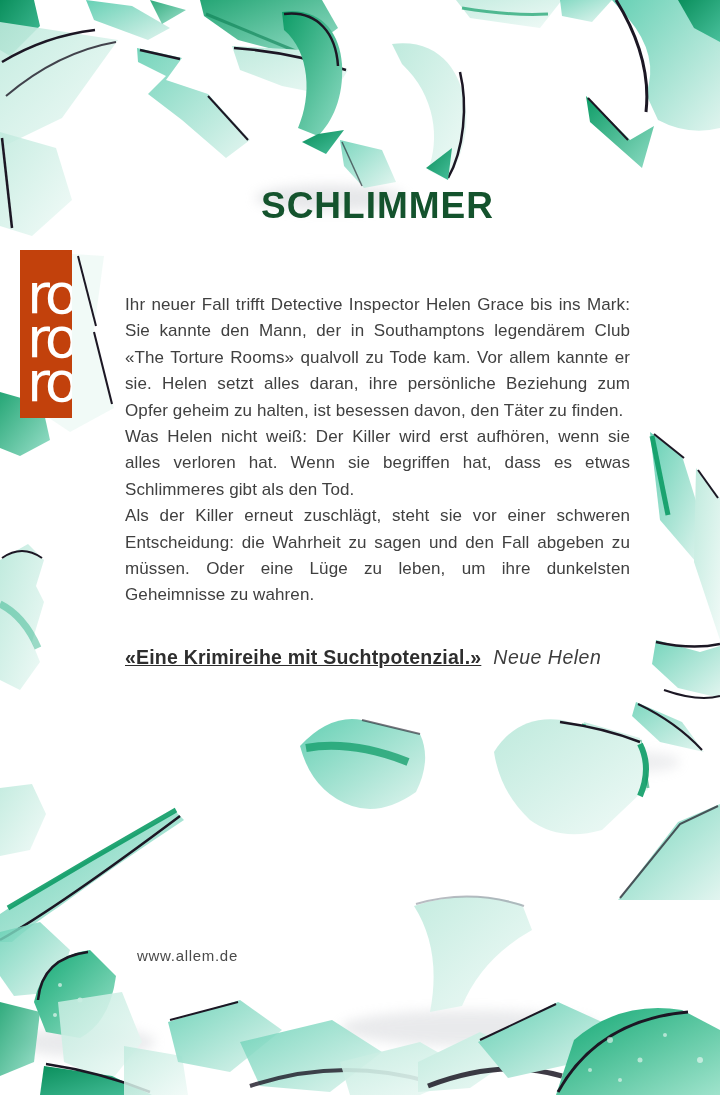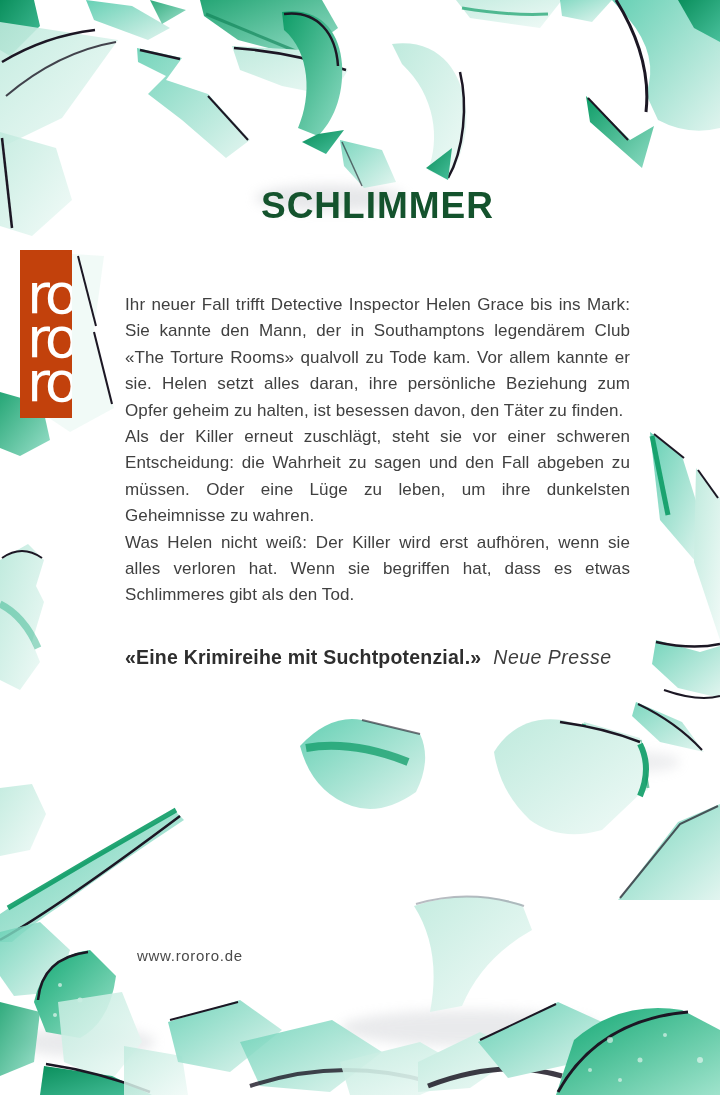--- a/index.html
+++ b/index.html
@@ -27,21 +27,21 @@
   .body-text{
     position:absolute;left:125px;top:292px;width:505px;z-index:2;
     font-size:17px;line-height:26.4px;color:#404040;
     text-align:justify;letter-spacing:0.1px;
   }
   .body-text p{margin:0;}
   .quote{
     position:absolute;left:125px;top:646px;width:560px;z-index:2;
     font-size:19.5px;color:#2e2e2e;white-space:nowrap;
   }
-  .quote-text{font-weight:bold;letter-spacing:0.2px;}
+  .quote-text{font-weight:bold;letter-spacing:0.2px;text-decoration:underline;}
   .quote-src{font-style:italic;font-weight:400;margin-left:12px;color:#3d3d3d;letter-spacing:0.5px;}
   .website{
     position:absolute;left:137px;top:947px;z-index:2;
     font-size:15px;letter-spacing:0.7px;color:#4a4a4a;
   }
 </style>
 </head>
 <body>
 
 <div class="page">
@@ -205,23 +205,23 @@
       <div>ro</div>
     </div>
   </div>
 
   <div class="title">
     <div>SCHLIMMER</div>
   </div>
 
   <div class="body-text">
     <p>Ihr neuer Fall trifft Detective Inspector Helen Grace bis ins Mark: Sie kannte den Mann, der in Southamptons legendärem Club «The Torture Rooms» qualvoll zu Tode kam. Vor allem kannte er sie. Helen setzt alles daran, ihre persönliche Beziehung zum Opfer geheim zu halten, ist besessen davon, den Täter zu finden.</p>
+    <p>Was Helen nicht weiß: Der Killer wird erst aufhören, wenn sie alles verloren hat. Wenn sie begriffen hat, dass es etwas Schlimmeres gibt als den Tod.</p>
     <p>Als der Killer erneut zuschlägt, steht sie vor einer schweren Entscheidung: die Wahrheit zu sagen und den Fall abgeben zu müssen. Oder eine Lüge zu leben, um ihre dunkelsten Geheimnisse zu wahren.</p>
-    <p>Was Helen nicht weiß: Der Killer wird erst aufhören, wenn sie alles verloren hat. Wenn sie begriffen hat, dass es etwas Schlimmeres gibt als den Tod.</p>
   </div>
 
   <div class="quote">
-    <span class="quote-text">«Eine Krimireihe mit Suchtpotenzial.»</span><span class="quote-src">Neue Presse</span>
-  </div>
-
-  <div class="website">www.rororo.de</div>
+    <span class="quote-text">«Eine Krimireihe mit Suchtpotenzial.»</span><span class="quote-src">Neue Helen</span>
+  </div>
+
+  <div class="website">www.allem.de</div>
 
 </div>
 
 </body></html>

